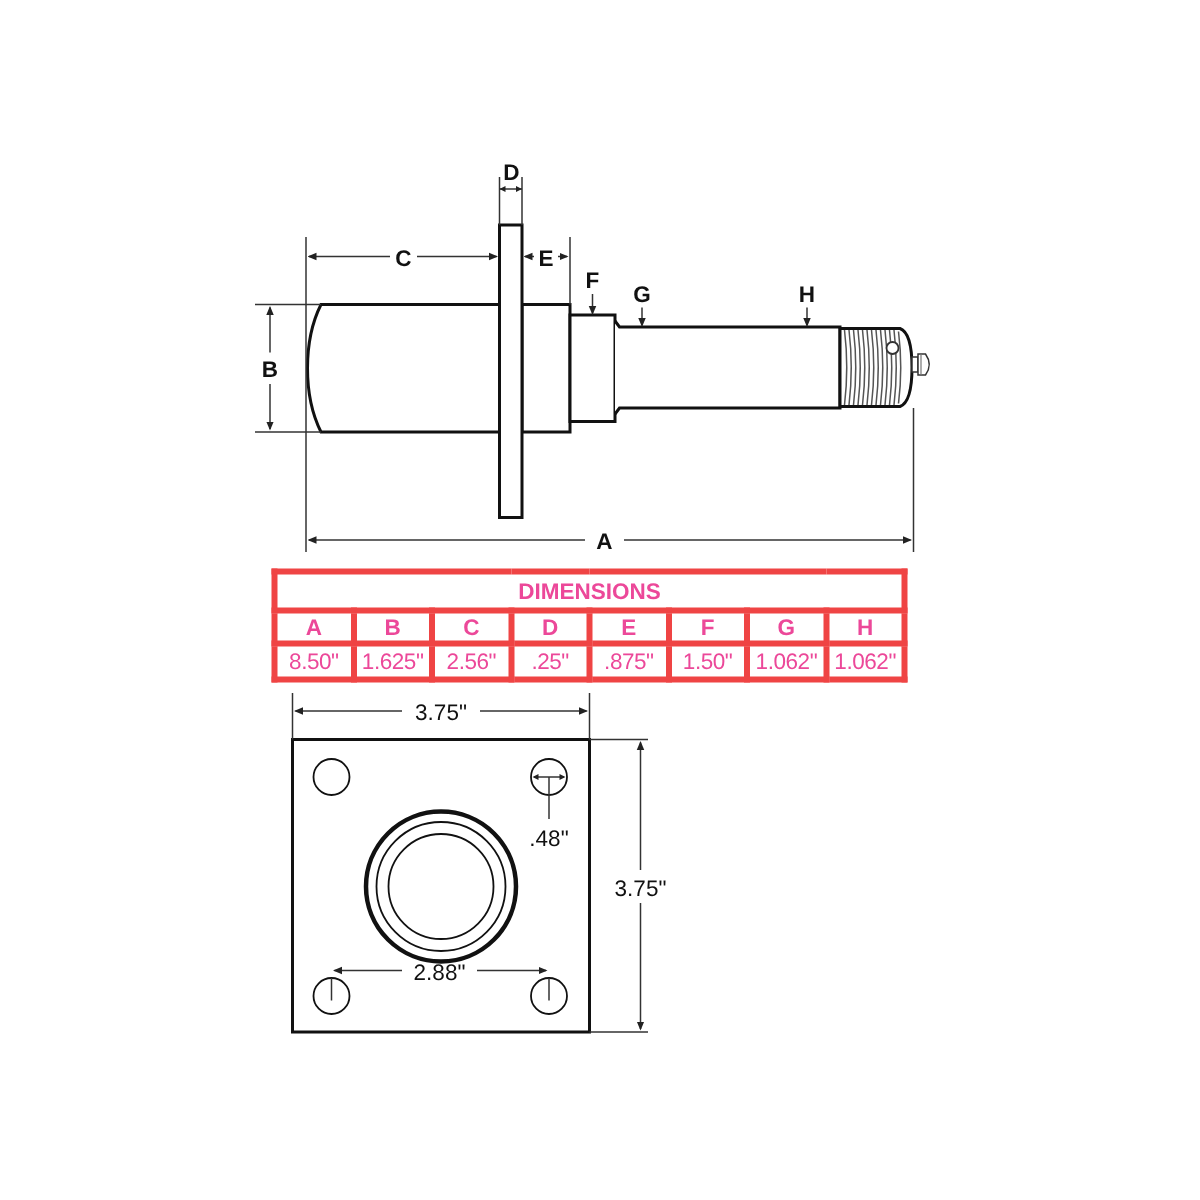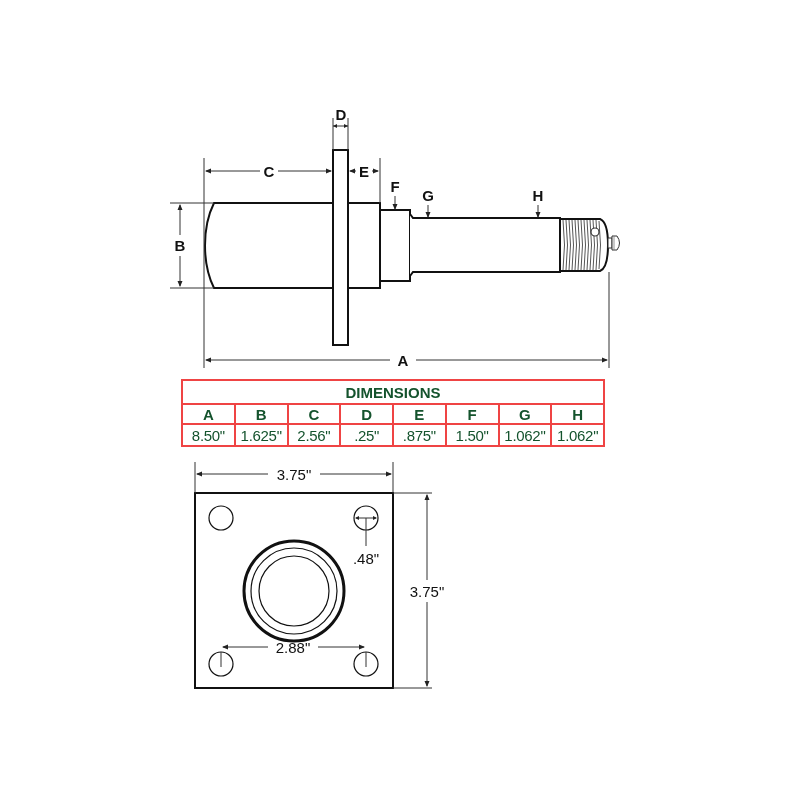--- a/index.html
+++ b/index.html
@@ -6,21 +6,21 @@
   body { width: 800px; height: 800px; position: relative; overflow: hidden; font-family: "Liberation Sans", sans-serif; }
   #drawing { position: absolute; left: 0; top: 0; width: 800px; height: 800px; }
   .lbl-bold { font-family: "Liberation Sans", sans-serif; font-weight: bold; font-size: 15px; fill: #111; }
   .lbl-reg { font-family: "Liberation Sans", sans-serif; font-size: 15px; fill: #111; }
   .dim { stroke: #333; stroke-width: 1; fill: none; }
   .part { stroke: #111; stroke-width: 2; fill: #fff; }
   .thin { stroke: #111; stroke-width: 1.2; fill: none; }
   .thread { stroke: #555; stroke-width: 1; fill: none; }
 
   #dims-table { position: absolute; left: 181px; top: 379px; width: 424px; border-collapse: collapse; border: 2px solid #111; table-layout: fixed; }
-  #dims-table th, #dims-table td { border: 2px solid #ef4444; text-align: center; padding: 0; color: #14532d; }
+  #dims-table th, #dims-table td { border: 4px solid #ef4444; text-align: center; padding: 0; color: #ec4899; }
   #dims-table .title { font-weight: bold; font-size: 15px; height: 22px; }
   #dims-table .hdr td { font-weight: bold; font-size: 15px; height: 18px; }
   #dims-table .val td { font-size: 15px; height: 20px; letter-spacing: -0.3px; }
 </style>
 </head>
 <body>
 
 <svg id="drawing" viewBox="0 0 800 800" xmlns="http://www.w3.org/2000/svg">
   <defs>
     <marker id="arr" markerWidth="6" markerHeight="6" refX="5" refY="3" orient="auto-start-reverse" markerUnits="userSpaceOnUse">

